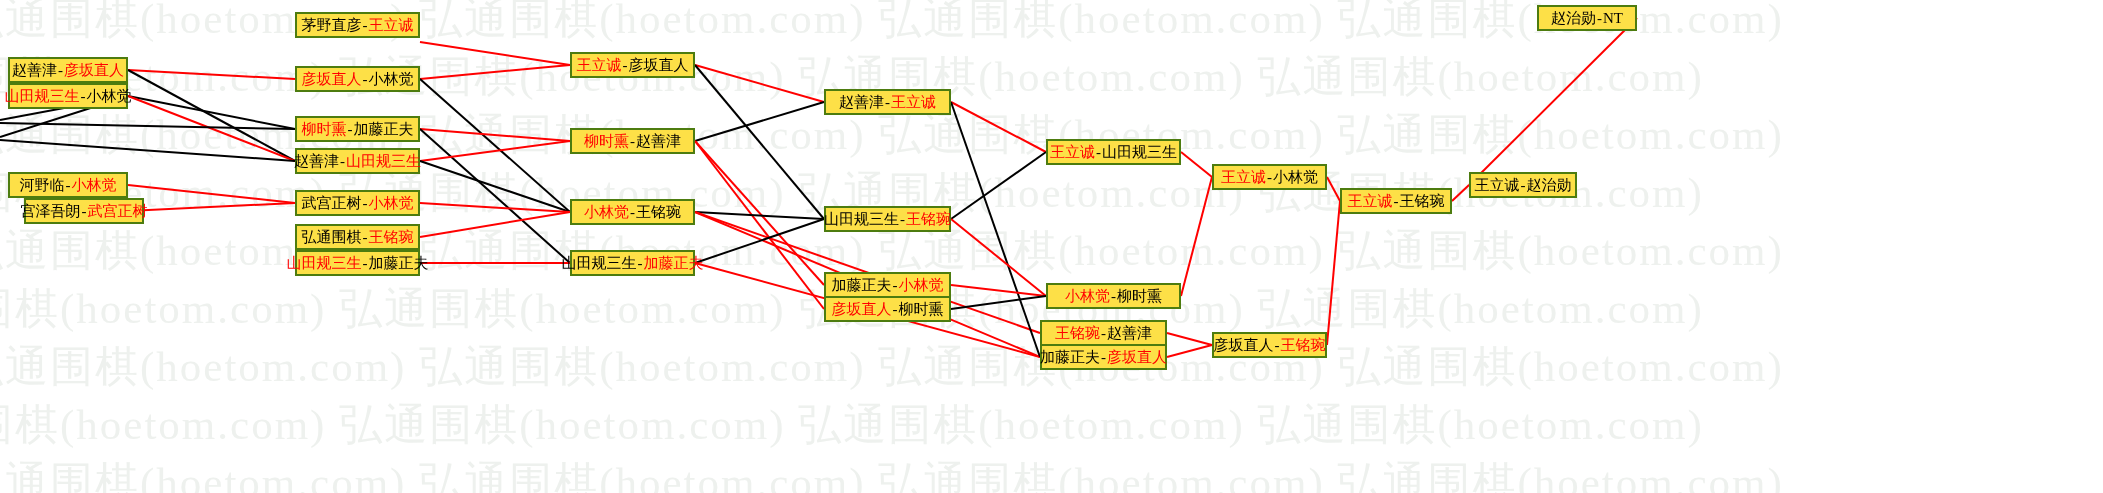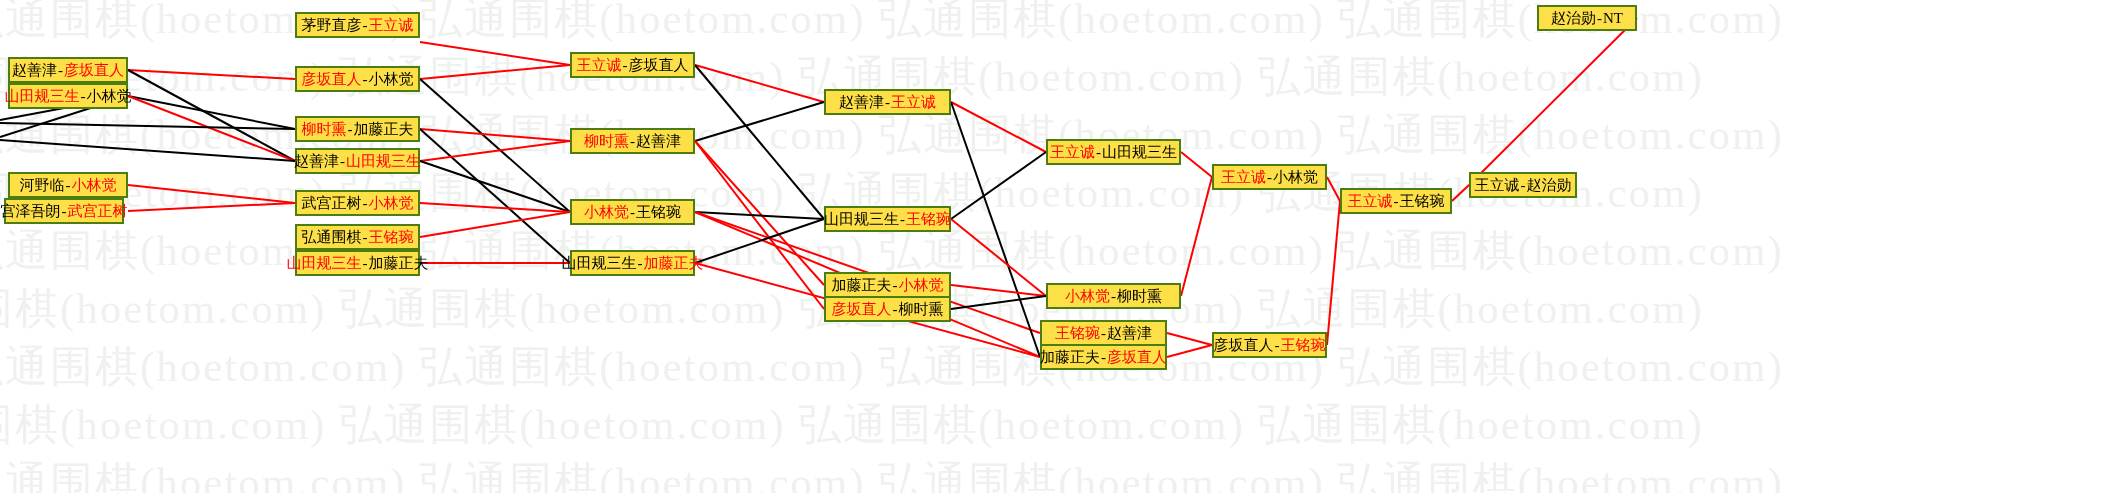--- a/index.html
+++ b/index.html
@@ -122,21 +122,21 @@
       <div class="node" style="left: 8px; top: 83px; width: 120px;">
         <span class="w">山田规三生</span>
         <span class="sep">-</span>
         <span class="l">小林觉</span>
       </div>
       <div class="node" style="left: 8px; top: 172px; width: 120px;">
         <span class="l">河野临</span>
         <span class="sep">-</span>
         <span class="w">小林觉</span>
       </div>
-      <div class="node" style="left: 4px; top: 198px; width: 120px; align-items: center;">
+      <div class="node" style="left: 24px; top: 198px; width: 120px; align-items: center;">
         <span class="l">宫泽吾朗</span>
         <span class="sep">-</span>
         <span class="w">武宫正树</span>
       </div>
       <div class="node" style="left: 295px; top: 12px; width: 125px;">
         <span class="l">茅野直彦</span>
         <span class="sep">-</span>
         <span class="w">王立诚</span>
       </div>
       <div class="node" style="left: 295px; top: 66px; width: 125px;">

